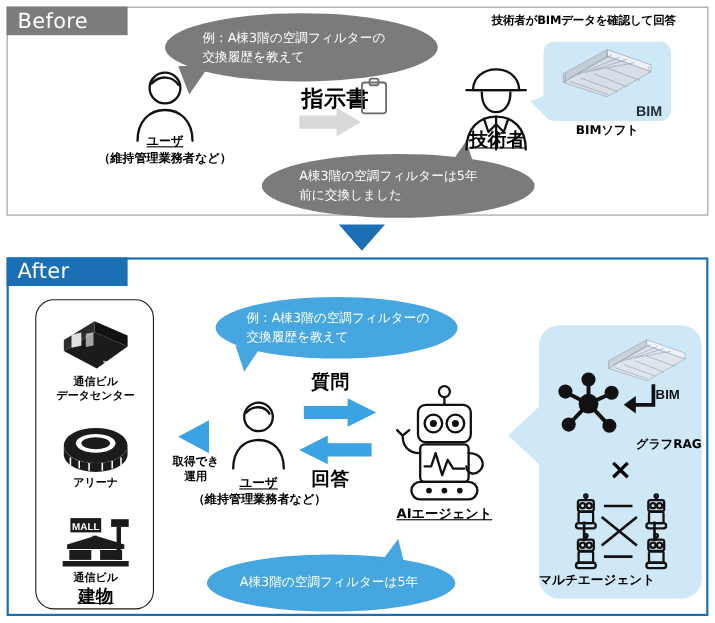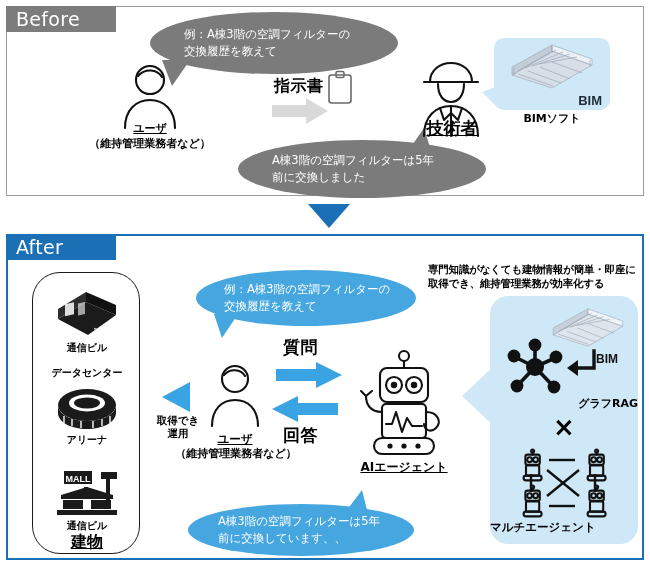--- a/index.html
+++ b/index.html
@@ -102,21 +102,21 @@
     letter-spacing: 0.5px;
     color: #000;
   }
 
   
   #building-card {
     position: absolute;
     left: 32px; top: 272px;
     width: 108px; height: 282px;
     border: 1.6px solid #1b1b1b;
-    border-radius: 28px;
+    border-radius: 17px;
     background: #fff;
     box-sizing: border-box;
   }
   .bcell {
     position: absolute;
     left: 0; width: 108px;
     text-align: center;
   }
   .bcell .ico { display: block; margin: 0 auto; }
   .bcell .lbl {
@@ -176,20 +176,21 @@
 </style>
 </head>
 <body>
 
 <div id="stage">
 
   <div class="panel" id="before-panel">
     <div class="badge jp" id="before-badge">Before</div>
   </div>
 
+  <div class="note-bold jp" style="left:447px; top:12px; width:200px;">技術者がBIMデータを確認して回答</div>
 
   <div id="bim-bubble-tail"></div>
   <div id="bim-bubble">
     <svg width="92" height="50" viewBox="0 0 92 50" style="position:absolute;left:12px;top:3px;">
       <g opacity="0.92">
         <polygon points="6,34 46,10 86,24 46,47" fill="#d8dee6" stroke="#9aa6b4" stroke-width="0.7"></polygon>
         <polygon points="6,34 6,26 46,4 46,10" fill="#c3cbd6" stroke="#9aa6b4" stroke-width="0.7"></polygon>
         <polygon points="46,4 86,18 86,24 46,10" fill="#eef2f6" stroke="#9aa6b4" stroke-width="0.7"></polygon>
         <g stroke="#8d99a8" stroke-width="0.6" fill="none">
           <line x1="12" y1="30" x2="50" y2="9"></line>
@@ -231,21 +232,21 @@
   <svg width="90" height="70" viewBox="0 0 90 70" style="position:absolute; left:105px; top:62px;">
     <circle cx="45" cy="18" r="14" class="stroke-icon"></circle>
     <path d="M33 14 C40 6, 52 7, 57 15" class="stroke-icon"></path>
     <path d="M20 66 C20 48, 31 38, 45 38 C59 38, 70 48, 70 66" class="stroke-icon"></path>
   </svg>
   <div class="cap jp" style="left:88px; top:122px; width:124px;">
     <span class="u" style="text-decoration:underline;">ユーザ</span>
   </div>
   <div class="cap jp" style="left:58px; top:137px; width:184px; font-size:11px;">（維持管理業務者など）</div>
 
-  <div class="big-label jp" style="left:274px; top:76px; font-size:16px;">指示書</div>
+  <div class="big-label jp" style="left:274px; top:76px; font-size:20px;">指示書</div>
   <svg width="28" height="36" viewBox="0 0 28 36" style="position:absolute; left:326px; top:70px;">
     <rect x="3" y="5" width="22" height="28" rx="2.5" fill="none" stroke="#6b6b6b" stroke-width="1.6"></rect>
     <rect x="10" y="1.5" width="8" height="6" rx="1.6" fill="none" stroke="#6b6b6b" stroke-width="1.6"></rect>
   </svg>
   <svg width="56" height="26" viewBox="0 0 56 26" style="position:absolute; left:272px; top:98px;">
     <polygon points="0,7 34,7 34,0 56,13 34,26 34,19 0,19" fill="#d9d9d9"></polygon>
   </svg>
 
   <svg width="78" height="80" viewBox="0 0 78 80" style="position:absolute; left:412px; top:58px;">
     <path d="M18 24 C18 12, 28 5, 39 5 C50 5, 60 12, 60 24 Z" class="stroke-icon"></path>
@@ -257,42 +258,38 @@
     <path d="M50 50 L46 62 L39 55" class="stroke-icon"></path>
   </svg>
   <div class="cap jp" style="left:406px; top:118px; width:92px; font-size:17px;text-decoration:underline;">技術者</div>
 
   <div id="transition-arrow"></div>
 
   <div class="panel" id="after-panel">
     <div class="badge jp" id="after-badge">After</div>
   </div>
 
-  <div class="note-bold jp" style="left:428px; top:262px; width:218px;">
-    <div>専門知識がなくても建物情報が簡単・即座に</div>
-    <div>取得でき、維持管理業務が効率化する</div>
-  </div>
 
   <div id="building-card">
     <div class="bcell" style="top:14px;">
       <svg class="ico" width="70" height="52" viewBox="0 0 70 52">
         <polygon points="6,32 34,15 64,28 36,48" fill="#1b1b1b"></polygon>
         <polygon points="6,32 6,22 34,5 34,15" fill="#2c2c2c"></polygon>
         <polygon points="34,5 64,18 64,28 34,15" fill="#111"></polygon>
         <rect x="13" y="20" width="9" height="12" fill="#fff" opacity="0.85" transform="skewY(-12)"></rect>
         <rect x="26" y="22" width="7" height="12" fill="#fff" opacity="0.6" transform="skewY(-12)"></rect>
         <g fill="#fff" opacity="0.75">
           <rect x="42" y="27" width="13" height="1.6" transform="skewY(18)"></rect>
           <rect x="42" y="30" width="13" height="1.6" transform="skewY(18)"></rect>
           <rect x="42" y="33" width="13" height="1.6" transform="skewY(18)"></rect>
           <rect x="42" y="36" width="13" height="1.6" transform="skewY(18)"></rect>
         </g>
       </svg>
       <span class="lbl jp">通信ビル</span>
-      <span class="lbl jp" style="margin-top:12px">データセンター</span>
+      <span class="lbl jp" style="margin-top:0">データセンター</span>
     </div>
 
     <div class="bcell" style="top:110px;">
       <svg class="ico" width="70" height="48" viewBox="0 0 70 48">
         <ellipse cx="35" cy="22" rx="29" ry="16" fill="#1b1b1b"></ellipse>
         <ellipse cx="35" cy="20" rx="18" ry="8.5" fill="#fff"></ellipse>
         <ellipse cx="35" cy="20" rx="13" ry="5.5" fill="#1b1b1b"></ellipse>
         <path d="M6 22 C6 31, 19 38, 35 38 C51 38, 64 31, 64 22 L64 30 C64 39, 51 46, 35 46 C19 46, 6 39, 6 30 Z" fill="#1b1b1b"></path>
         <g stroke="#fff" stroke-width="1.4">
           <line x1="12" y1="33" x2="12" y2="40"></line>
@@ -331,21 +328,20 @@
       <div>例：A棟3階の空調フィルターの</div>
       <div>交換履歴を教えて</div>
     </div>
   </div>
   <div class="tail" style="left:214px; top:314px;
       border-left:8px solid transparent; border-right:16px solid transparent; border-top:24px solid #46a6e0;"></div>
 
   <div class="bubble blue jp" style="left:188px; top:504px; width:226px; height:52px;">
     <div class="btxt" style="padding-left:30px;">
       <div>A棟3階の空調フィルターは5年</div>
-      <div>前に交換しています、、</div>
     </div>
   </div>
   <div class="tail" style="left:344px; top:490px;
       border-left:18px solid transparent; border-right:6px solid transparent; border-bottom:24px solid #46a6e0;"></div>
 
   <svg width="34" height="34" viewBox="0 0 34 34" style="position:absolute; left:160px; top:380px;">
     <polygon points="2,17 30,2 30,32" fill="#3aa3e3"></polygon>
   </svg>
   <div class="cap jp" style="left:142px; top:414px; width:72px; font-size:10.5px;">
     <div>取得でき</div>

